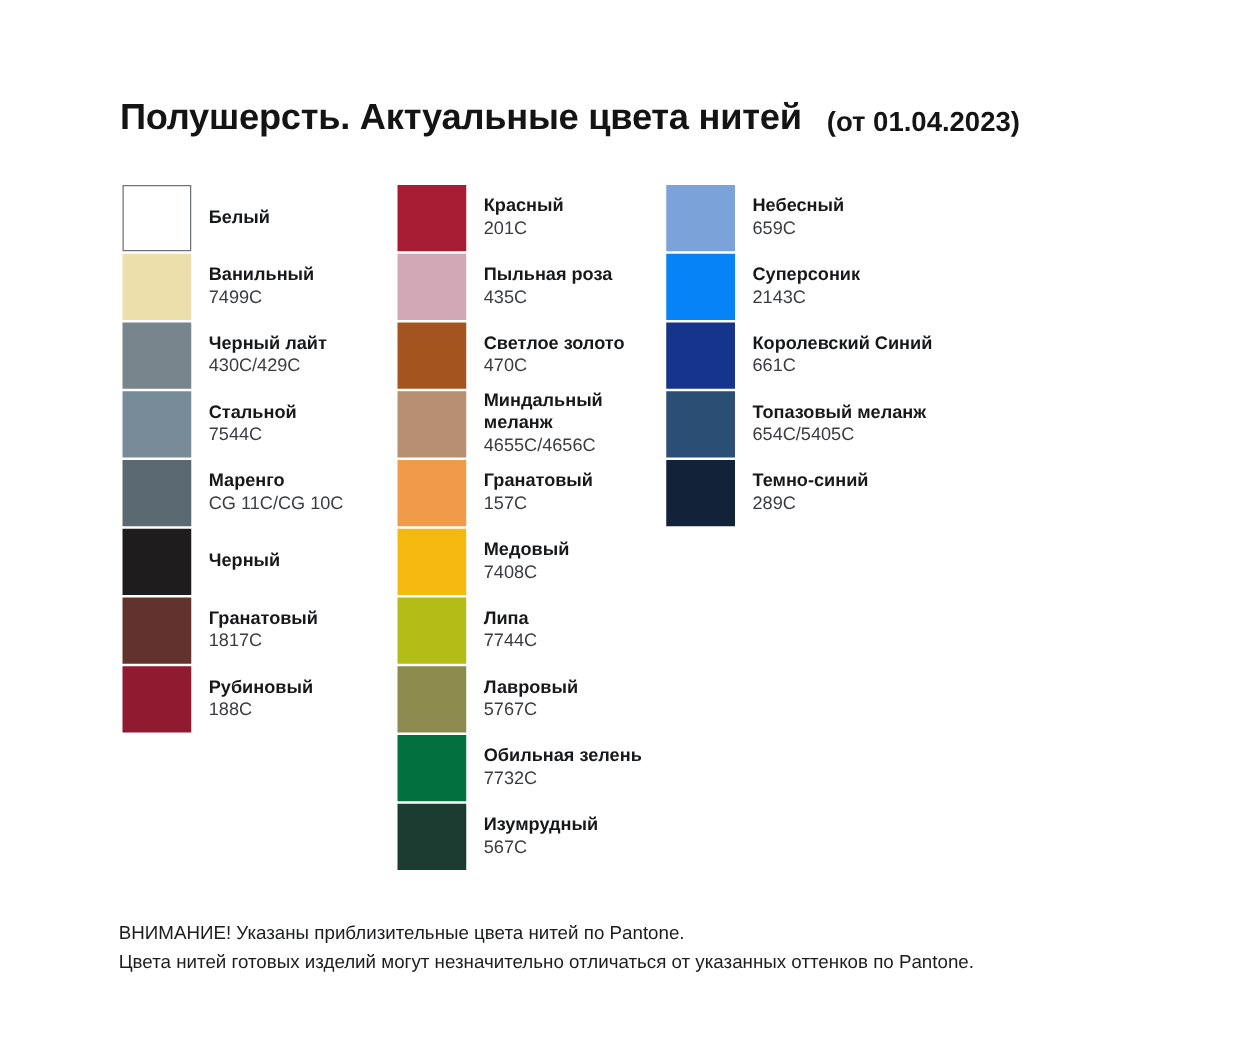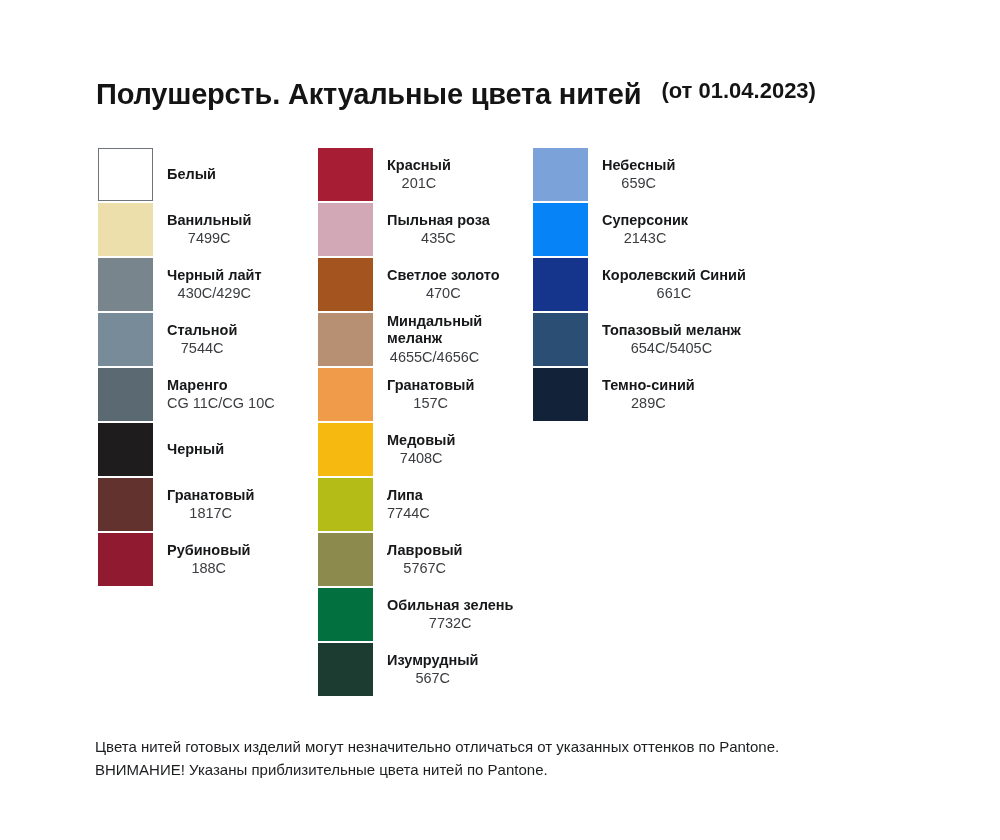--- a/index.html
+++ b/index.html
@@ -23,21 +23,21 @@
     height: 840px;
   }
 
   
   .title-row {
     position: absolute;
     left: 96px;
     top: 78px;
     white-space: nowrap;
     display: flex;
-    align-items: flex-start;
+    align-items: flex-end;
   }
   .title-main {
     font-size: 29px;
     font-weight: bold;
     letter-spacing: -0.2px;
     color: #141414;
   }
   .title-sub {
     font-size: 22px;
     font-weight: bold;
@@ -90,21 +90,20 @@
     font-size: 14.5px;
     font-weight: bold;
     color: #17181a;
     white-space: pre-line;
   }
   .code {
     font-size: 14.5px;
     font-weight: normal;
     color: #3a3c3f;
     margin-top: 1px;
-    text-align: center;
   }
 
   
   .footer {
     position: absolute;
     left: 95px;
     top: 735px;
     font-size: 15px;
     color: #1c1d1f;
     line-height: 1.55;
@@ -284,17 +283,17 @@
           <div class="swatch" style="background: rgb(18, 34, 56);"></div>
           <div class="labels">
             <div class="name">Темно-синий</div>
             <div class="code">289C</div>
           </div>
         </div>
       </div>
   </div>
 
   <div class="footer">
+    <div>ВНИМАНИЕ! Указаны приблизительные цвета нитей по Pantone.</div>
     <div>Цвета нитей готовых изделий могут незначительно отличаться от указанных оттенков по Pantone.</div>
-    <div>ВНИМАНИЕ! Указаны приблизительные цвета нитей по Pantone.</div>
   </div>
 
 </div>
 
 </body></html>

